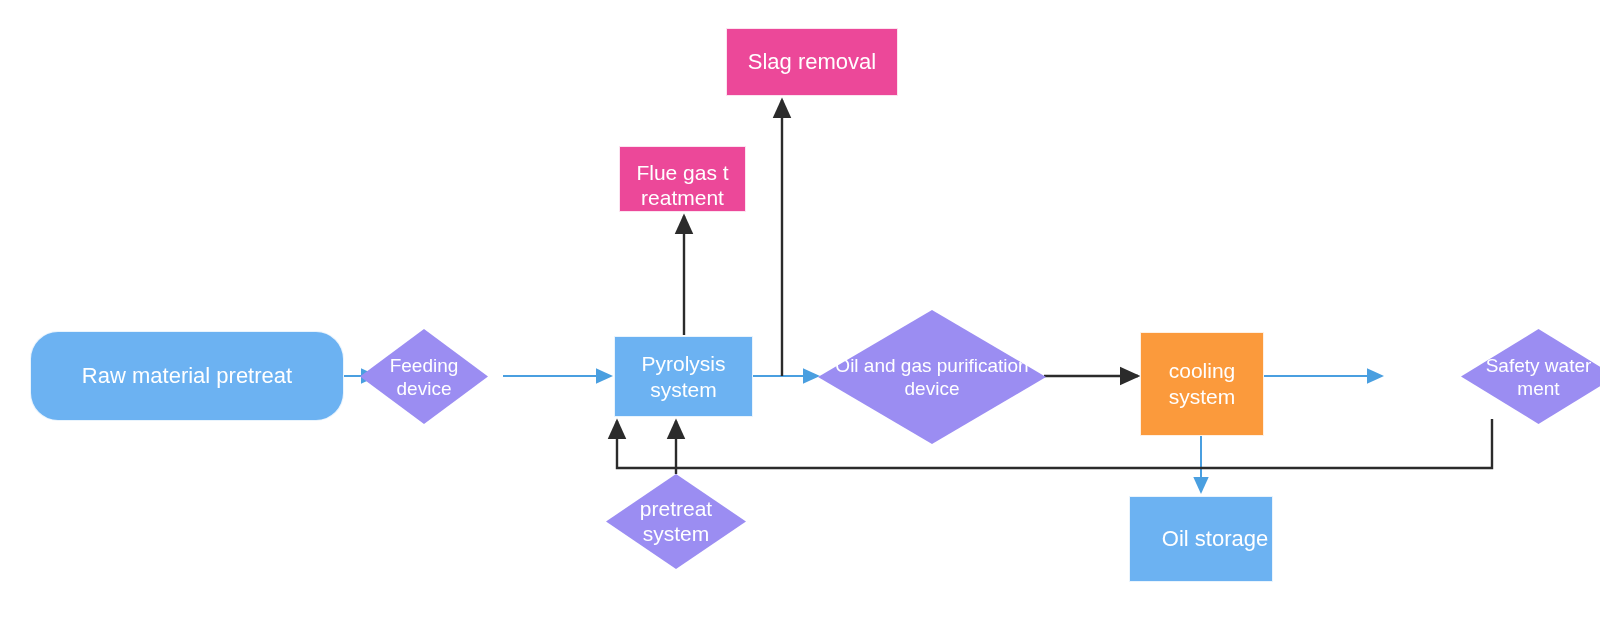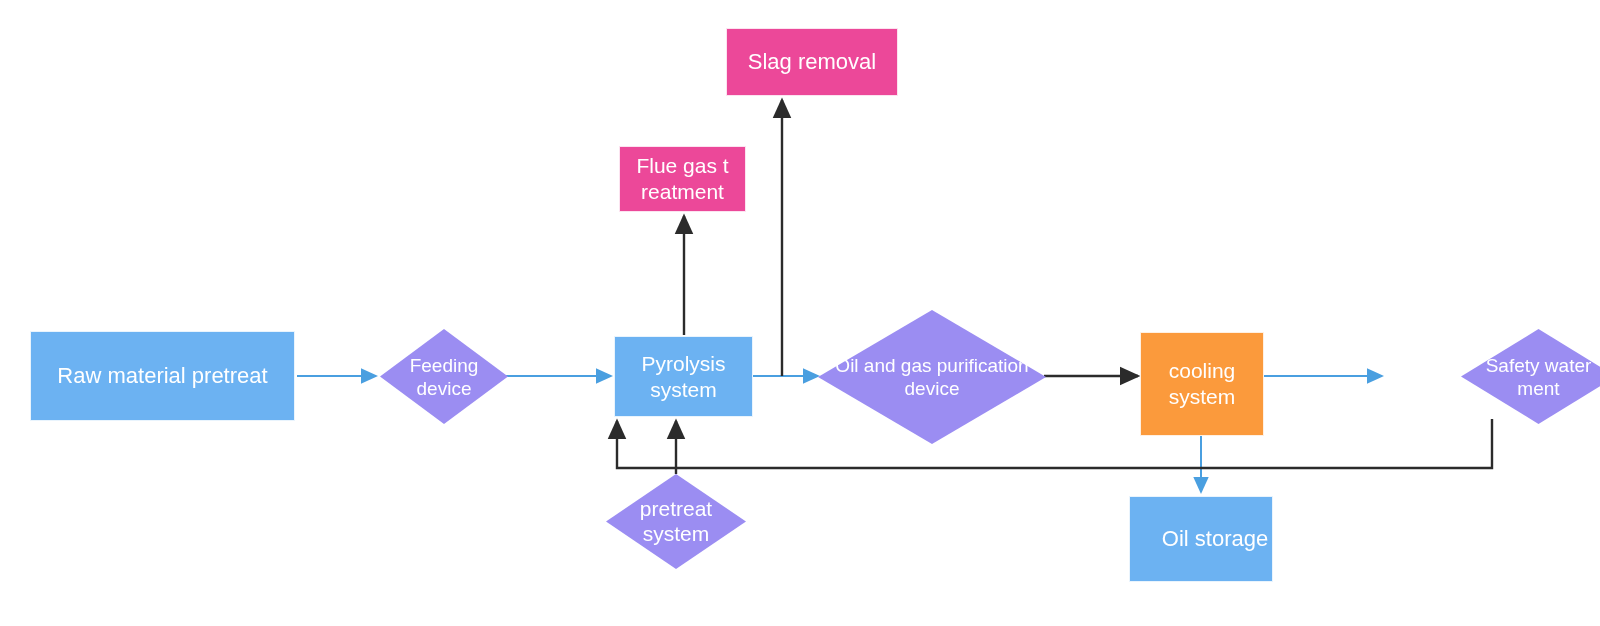--- a/index.html
+++ b/index.html
@@ -95,27 +95,27 @@
 
     <line x1="684" y1="335" x2="684" y2="216" stroke="#2b2b2b" stroke-width="2.4" marker-end="url(#arrow-black)"></line>
 
     <line x1="782" y1="376" x2="782" y2="100" stroke="#2b2b2b" stroke-width="2.4" marker-end="url(#arrow-black)"></line>
 
     <line x1="676" y1="474" x2="676" y2="421" stroke="#2b2b2b" stroke-width="2.4" marker-end="url(#arrow-black)"></line>
 
     <path d="M 1492 419 L 1492 468 L 617 468 L 617 421" fill="none" stroke="#2b2b2b" stroke-width="2.4" marker-end="url(#arrow-black)"></path>
   </svg>
 
-  <div class="node rect blue f22" style="left:30px; top:331px; width:265px; height:90px;">
+  <div class="node rect blue f22" style="left:30px; top:331px; width:314px; height:90px;border-radius:28px;">
     <div>
       <div>Raw material pretreat</div>
     </div>
   </div>
 
-  <div class="diamond-wrap" style="left:380px; top:329px; width:128px; height:95px;">
+  <div class="diamond-wrap" style="left:360px; top:329px; width:128px; height:95px;">
     <div class="diamond-shape"></div>
     <div class="diamond-label f19">
       <div>Feeding</div>
       <div>device</div>
     </div>
   </div>
 
   <div class="node rect blue f21" style="left:614px; top:336px; width:139px; height:81px;">
     <div>
       <div>Pyrolysis</div>
@@ -143,21 +143,21 @@
     <div class="diamond-label f19">
       <div>Safety water</div>
       <div>ment</div>
     </div>
   </div>
 
   <div class="node rect green f22" style="left:726px; top:28px; width:172px; height:68px;">
     <div>Slag removal</div>
   </div>
 
-  <div class="node rect green f21" style="left:619px; top:146px; width:127px; height:66px;">
+  <div class="node rect green f21" style="left:619px; top:146px; width:127px; height:66px;align-items:flex-end;">
     <div>
       <div>Flue gas t</div>
       <div>reatment</div>
     </div>
   </div>
 
   <div class="diamond-wrap" style="left:606px; top:474px; width:140px; height:95px;">
     <div class="diamond-shape"></div>
     <div class="diamond-label f21">
       <div>pretreat</div>

